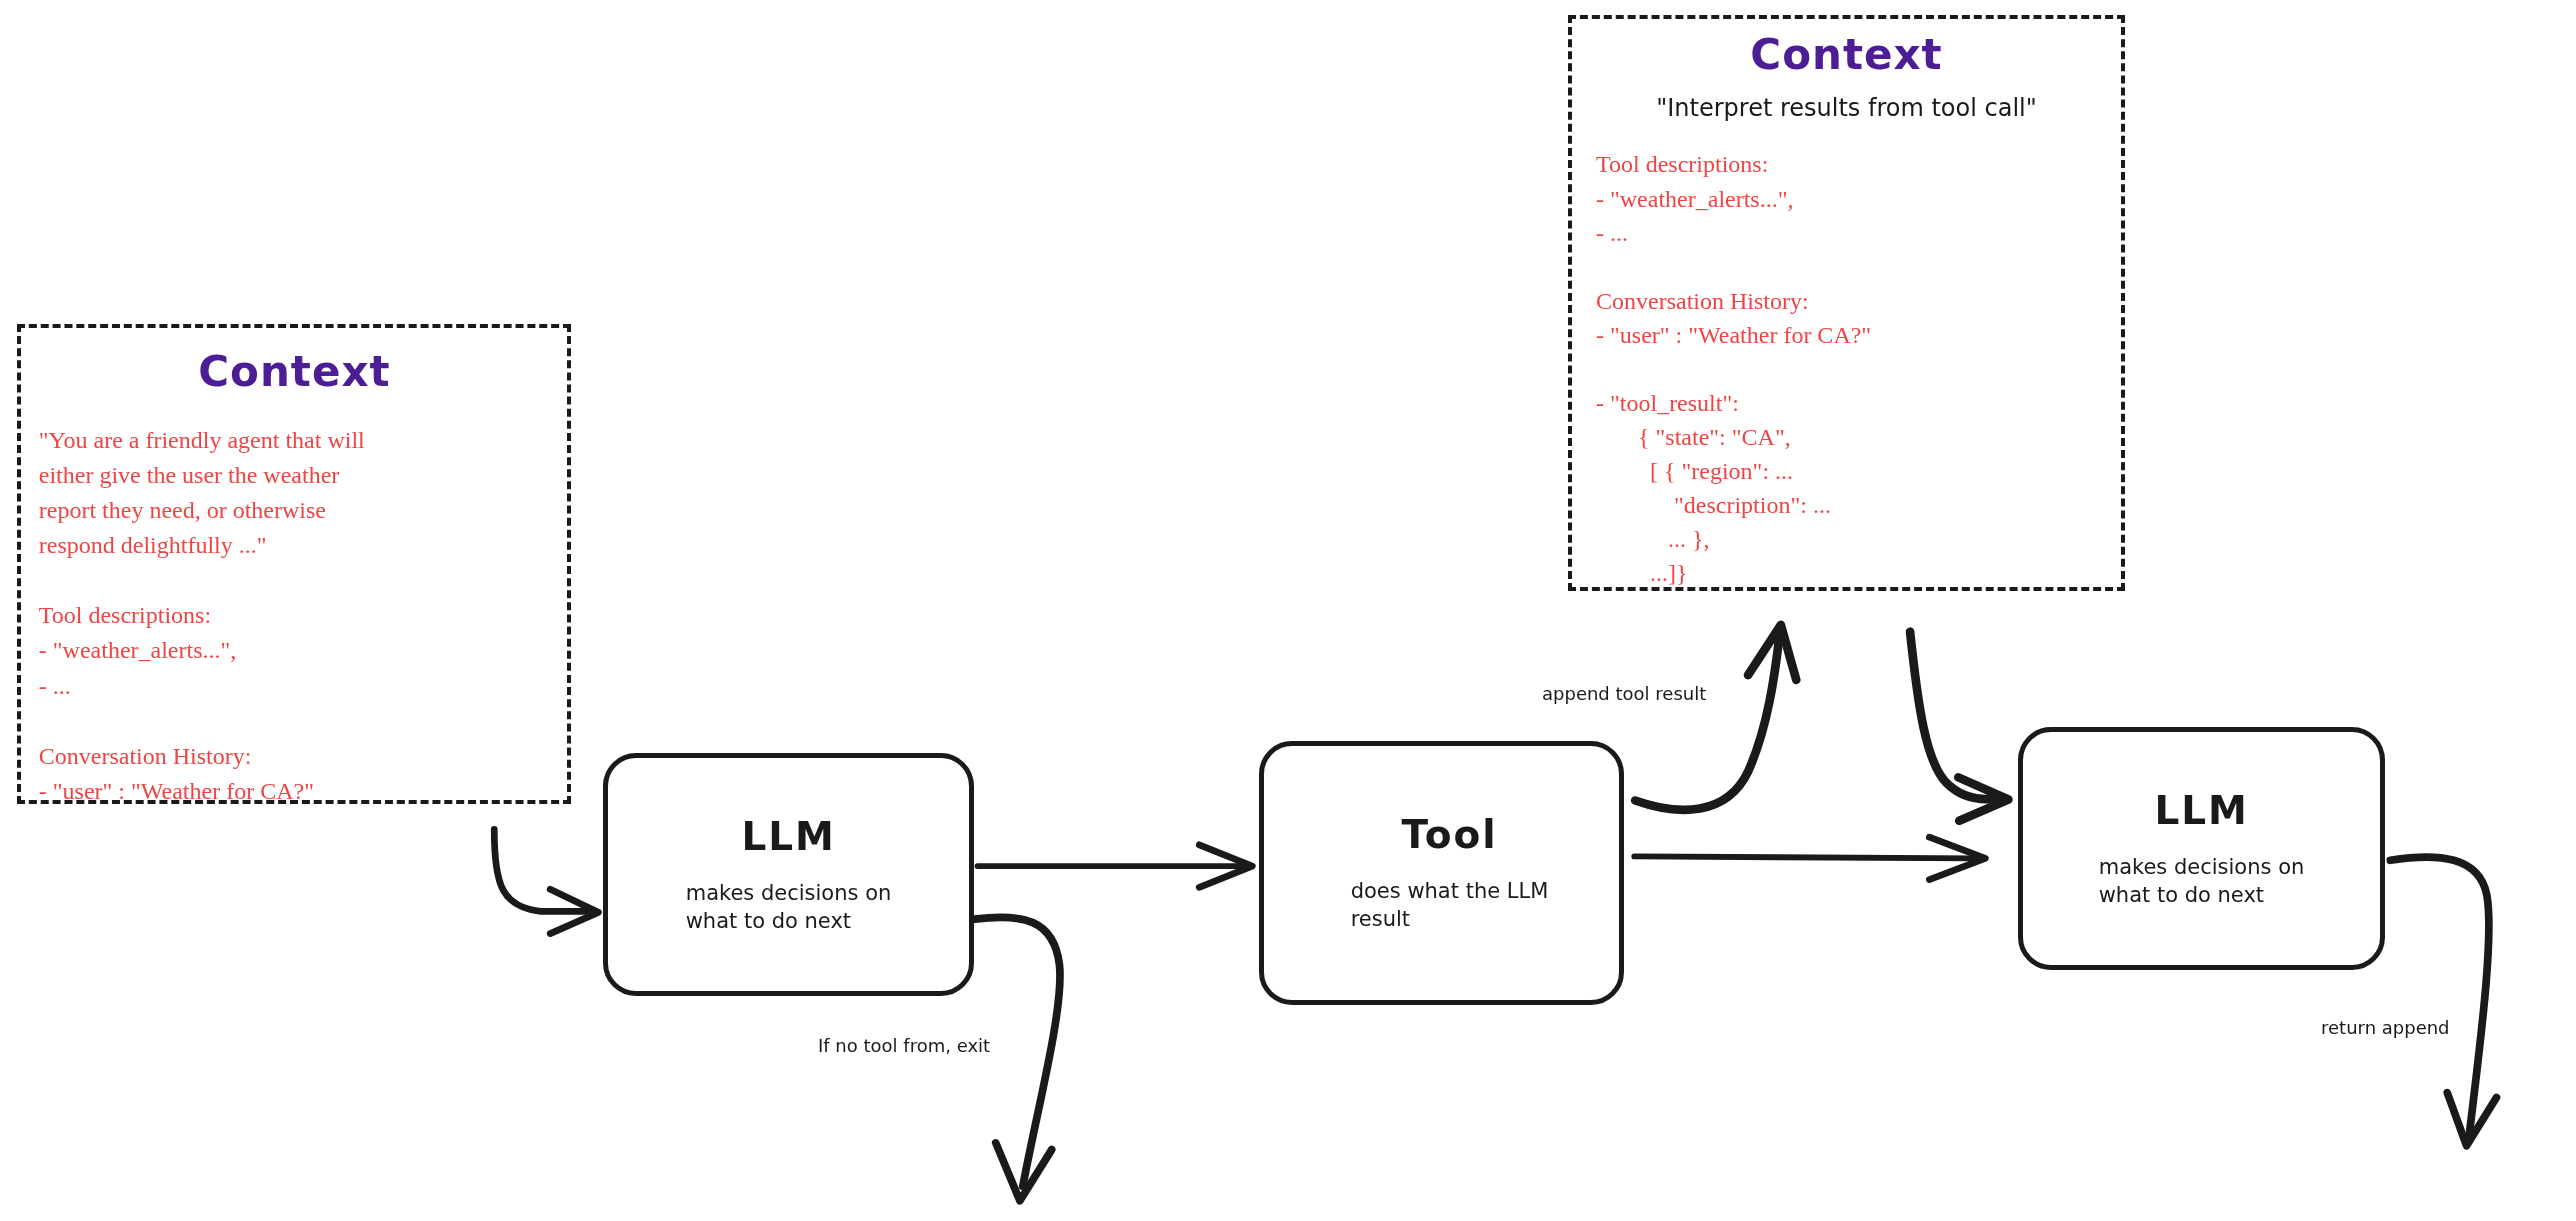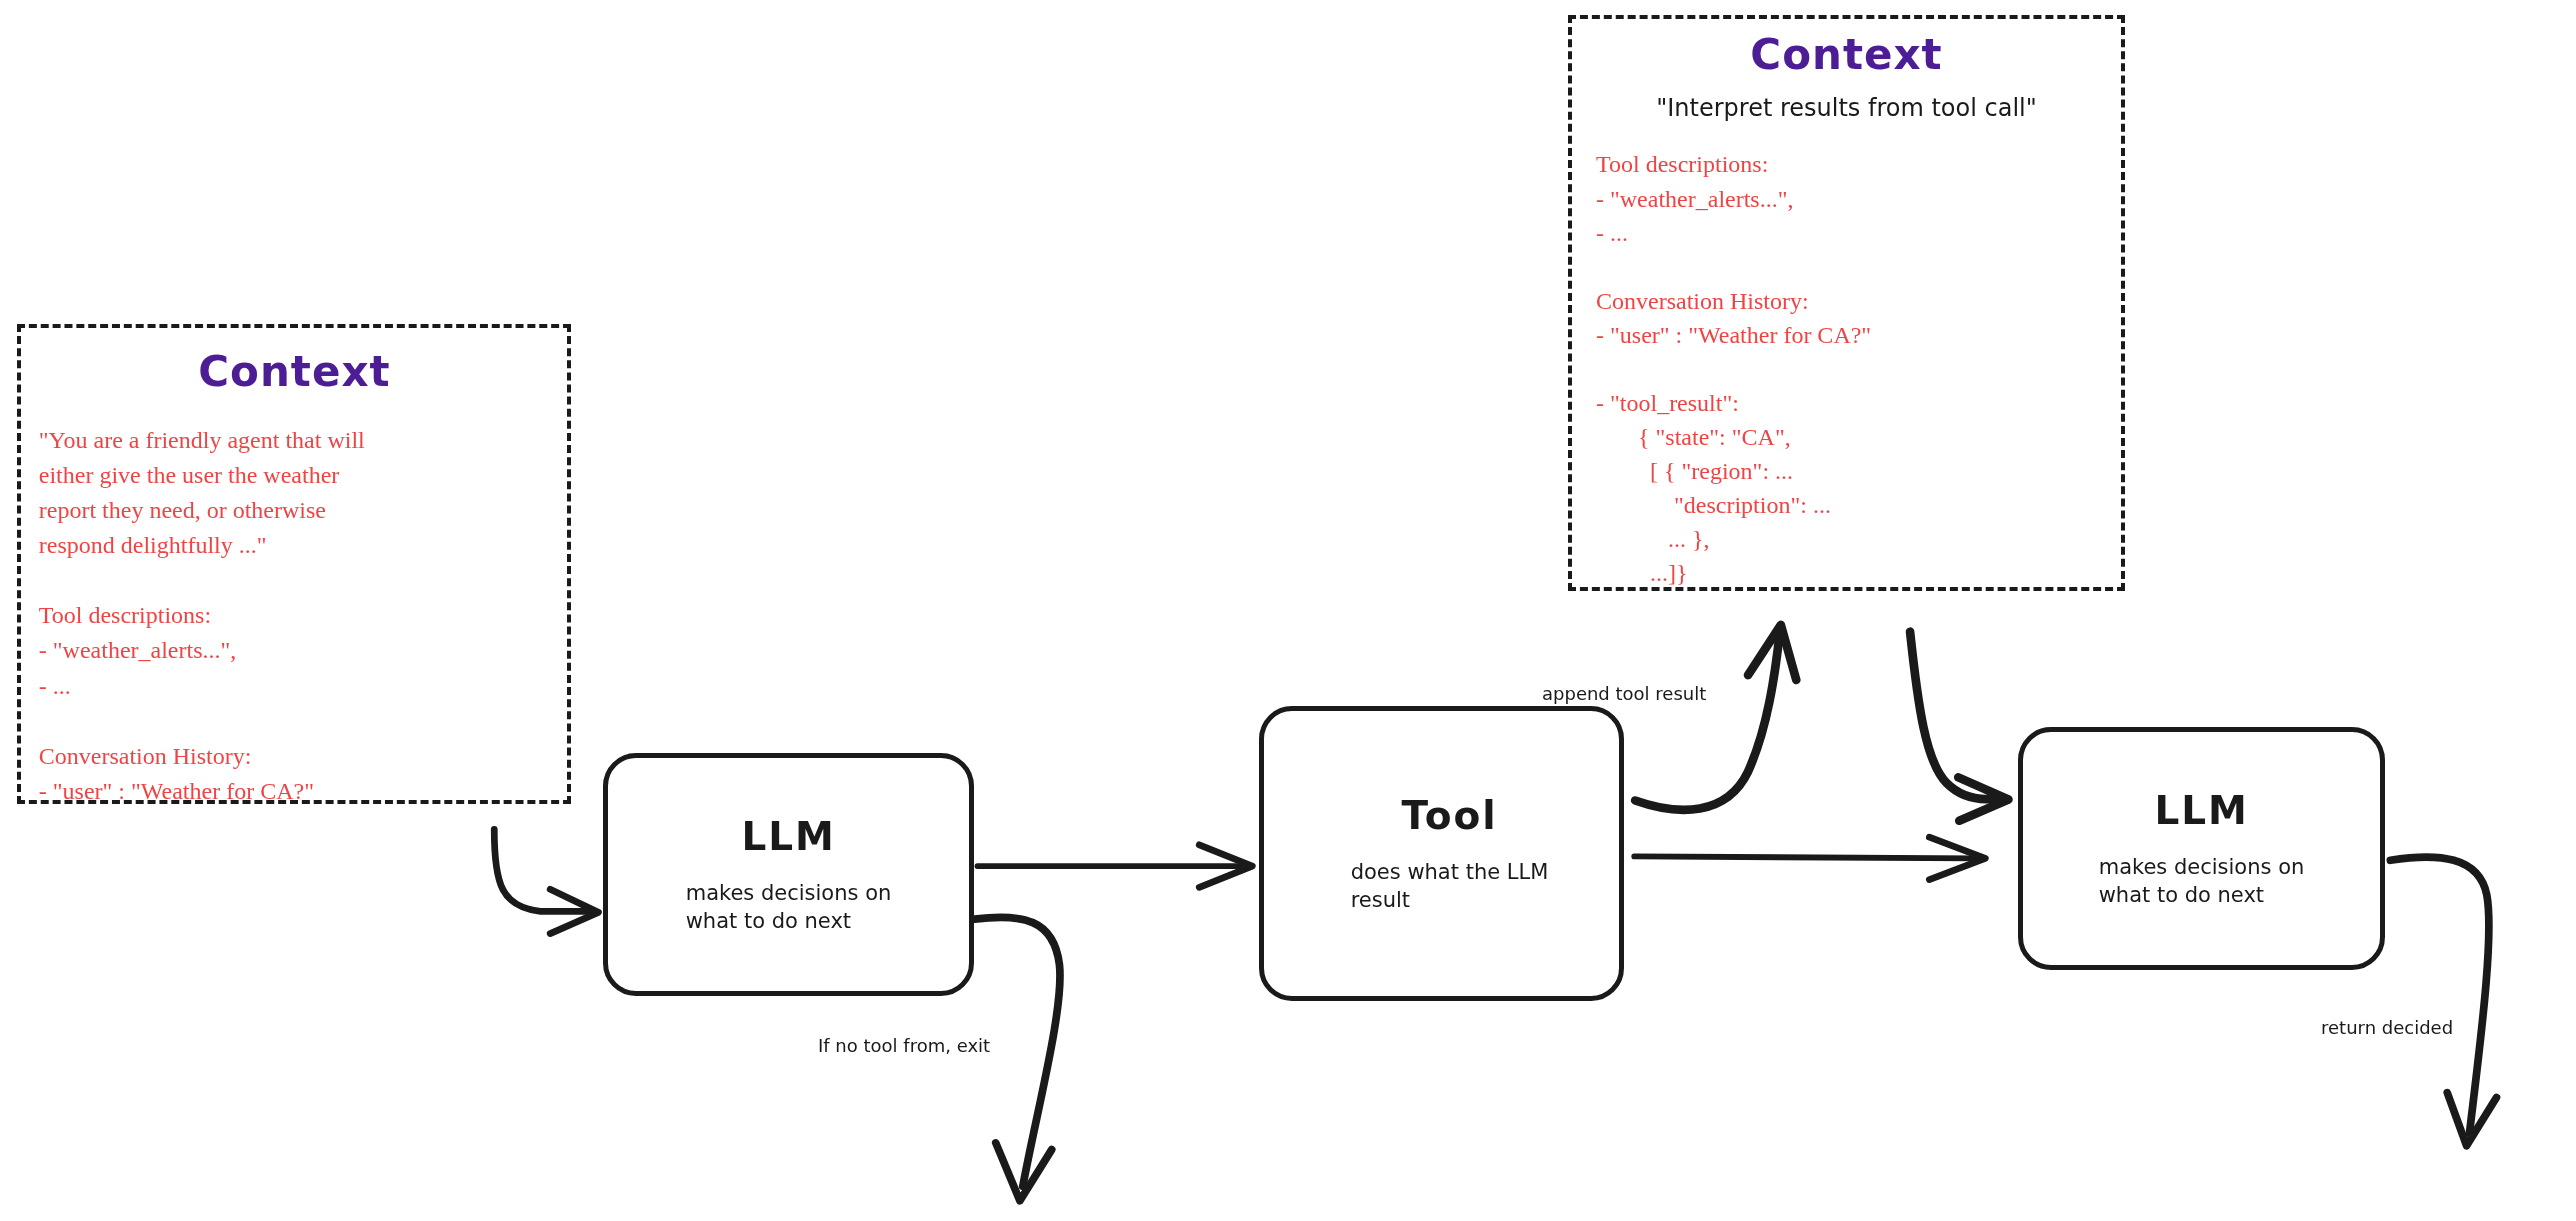--- a/index.html
+++ b/index.html
@@ -105,21 +105,21 @@
   }
   .node-sub {
     font-family: "DejaVu Sans", sans-serif;
     font-size: 21px;
     line-height: 1.32;
     color: #1a1a1a;
     text-align: left;
     white-space: pre-line;
   }
   #node-llm-1 { left: 603px; top: 753px; width: 371px; height: 243px; }
-  #node-tool  { left: 1259px; top: 706px; width: 365px; height: 295px; padding-left: 16px; }
+  #node-tool  { left: 1259px; top: 741px; width: 365px; height: 264px; padding-left: 16px; }
   #node-llm-2 { left: 2018px; top: 727px; width: 367px; height: 243px; }
   
   .edge-label {
     position: absolute;
     font-family: "DejaVu Sans", sans-serif;
     font-size: 18px;
     color: #1a1a1a;
     white-space: nowrap;
   }
   #lbl-exit   { left: 818px;  top: 1035px; }
@@ -220,16 +220,16 @@
   </div>
 
   <div class="node" id="node-llm-2">
     <div class="node-title">LLM</div>
     <div class="node-sub">makes decisions on
 what to do next</div>
   </div>
 
   <div class="edge-label" id="lbl-exit">If no tool from, exit</div>
   <div class="edge-label" id="lbl-append">append tool result</div>
-  <div class="edge-label" id="lbl-return">return decided</div>
+  <div class="edge-label" id="lbl-return">return append</div>
 
 </div>
 
 
 </body></html>

